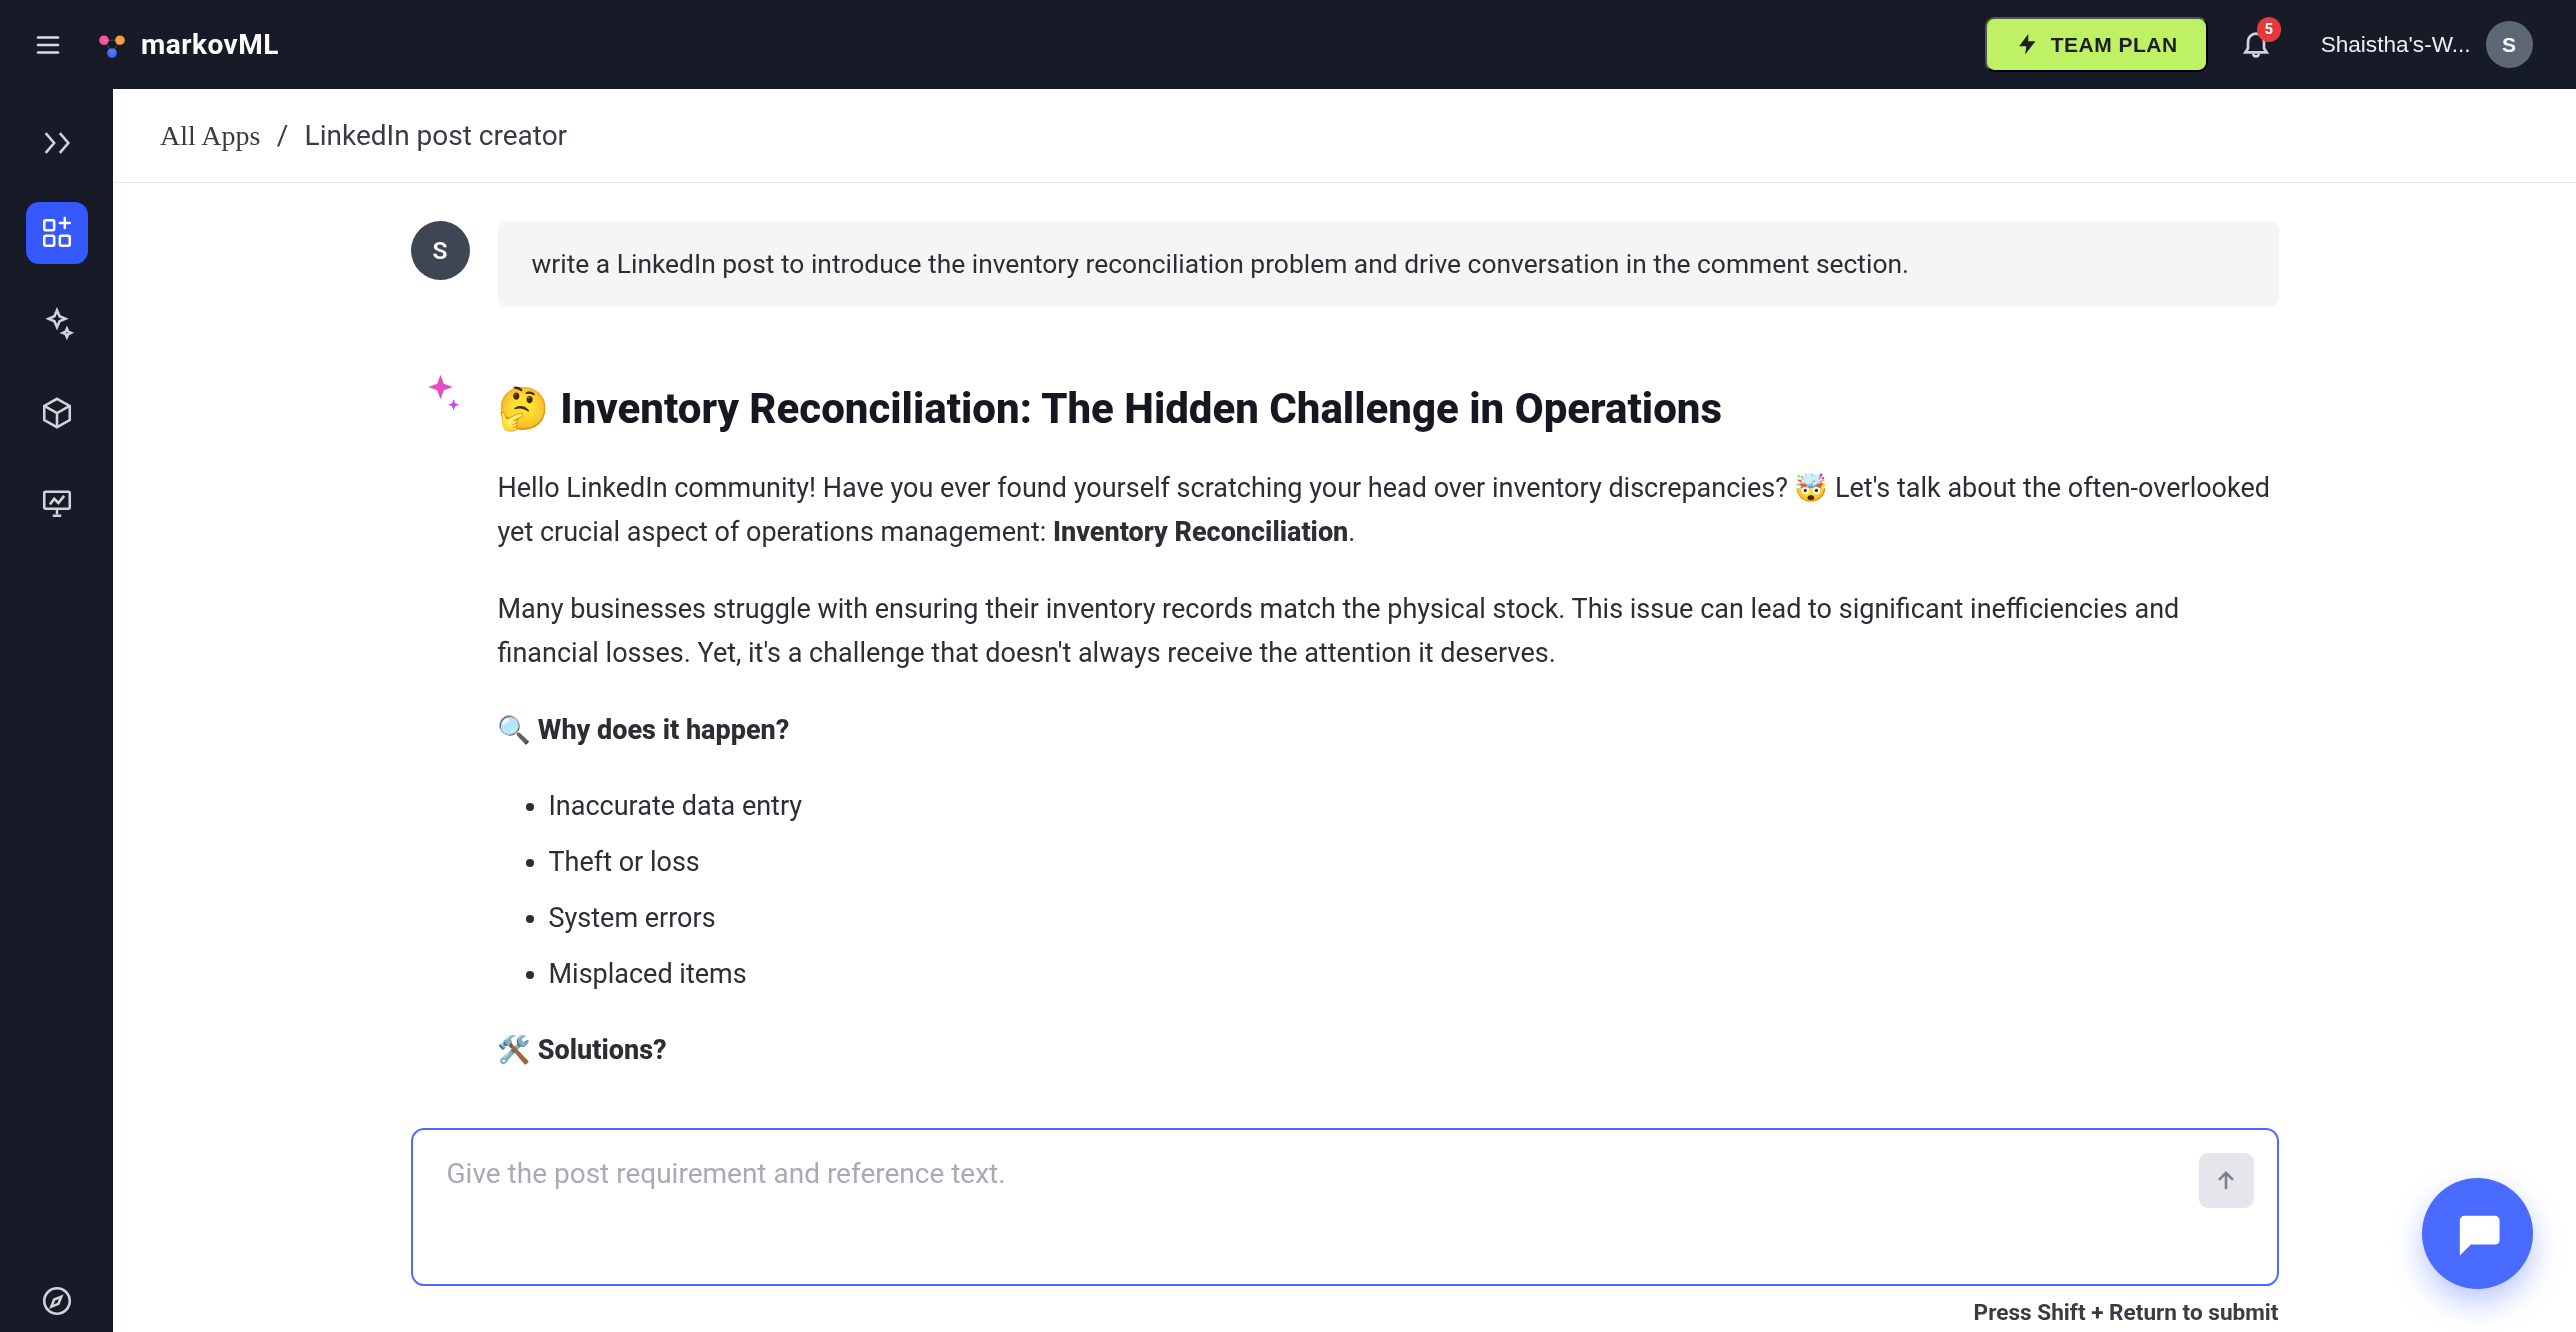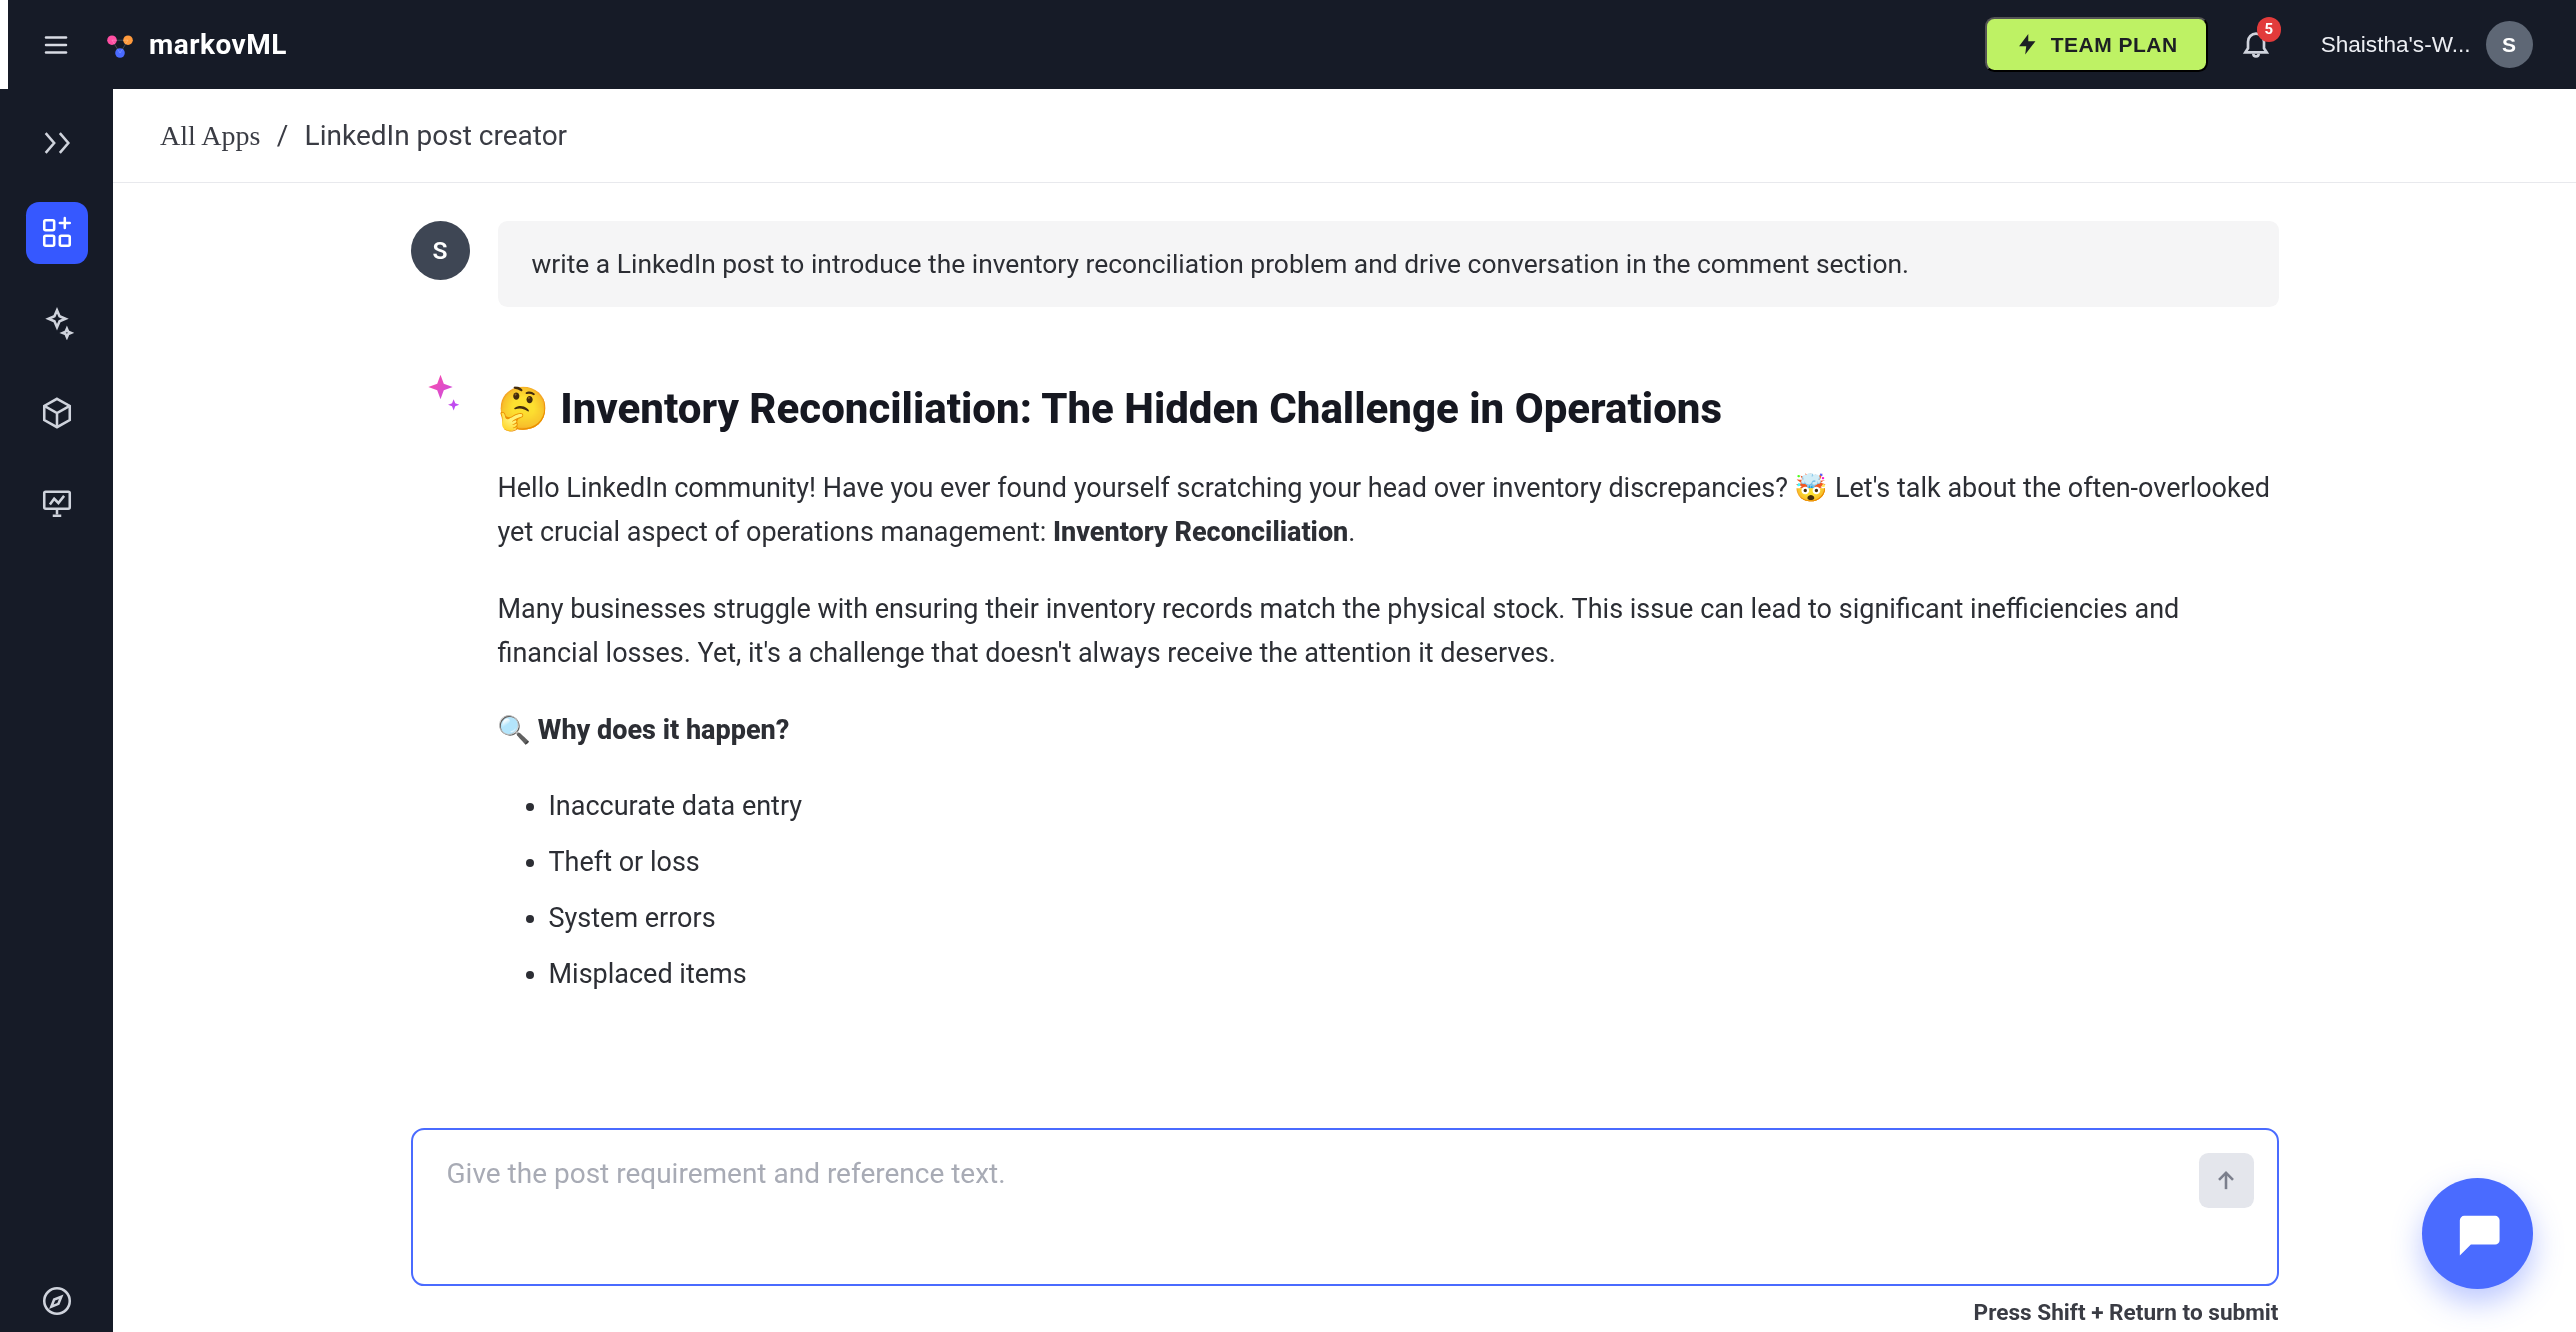--- a/index.html
+++ b/index.html
@@ -1,18 +1,18 @@
 <!DOCTYPE html>
 <html style="font-size:15px"><head>
 <meta charset="utf-8">
 <style>
 * { margin:0; padding:0; box-sizing:border-box; }
 html,body { width:100%; height:100%; font-family:-apple-system,BlinkMacSystemFont,"Segoe UI",Roboto,sans-serif; background:#fff; color:#111; overflow:hidden;}
 
-.topbar{position:fixed;top:0;left:8px;right:0;height:89px;background:#161b27;display:flex;align-items:center;padding:0 26.4px;z-index:50;}
+.topbar{position:fixed;top:0;left:0;right:0;height:89px;background:#161b27;display:flex;align-items:center;padding:0 26.4px;z-index:50;}
 .hamburger{width:43px;height:43px;display:flex;align-items:center;justify-content:center;cursor:pointer;border-radius:7.5px;}
 .hamburger svg{width:30px;height:30px;stroke:#d8dbe3;}
 .logo{display:flex;align-items:center;margin-left:26.4px;font-weight:700;font-size:28px;color:#fff;letter-spacing:0.5px;}
 .logo-mark{width:32px;height:32px;margin-right:13.2px;position:relative;}
 .logo-mark svg{width:32px;height:32px;}
 .spacer{flex:1;}
 .team-plan{display:flex;align-items:center;gap:11.3px;background:#bef264;color:#1d1f24;font-weight:800;font-size:21px;padding:13.2px 28px;border-radius:9.4px;cursor:pointer;letter-spacing:0.5px;}
 .team-plan svg{width:24.5px;height:24.5px;}
 .bell{position:relative;margin:0 32px;cursor:pointer;}
 .bell svg{width:32px;height:32px;stroke:#cfd3dc;fill:none;stroke-width:2;}
@@ -176,20 +176,21 @@
             <span>Hello LinkedIn community! Have you ever found yourself scratching your head over inventory discrepancies? 🤯 Let's talk about the often-overlooked yet crucial aspect of operations management: </span><strong>Inventory Reconciliation</strong><span>.</span>
           </p>
           <p>Many businesses struggle with ensuring their inventory records match the physical stock. This issue can lead to significant inefficiencies and financial losses. Yet, it's a challenge that doesn't always receive the attention it deserves.</p>
           <p><strong>🔍 Why does it happen?</strong></p>
           <ul>
             <li>Inaccurate data entry</li>
             <li>Theft or loss</li>
             <li>System errors</li>
             <li>Misplaced items</li>
           </ul>
+          <p><strong>🛠️ Solutions?</strong></p>
         </div>
       </div>
 
     </div>
   </div>
 
   <div class="input-wrap">
     <div class="input-inner">
       <div class="prompt-box">
         <textarea rows="1" placeholder="Give the post requirement and reference text." style=""></textarea>

